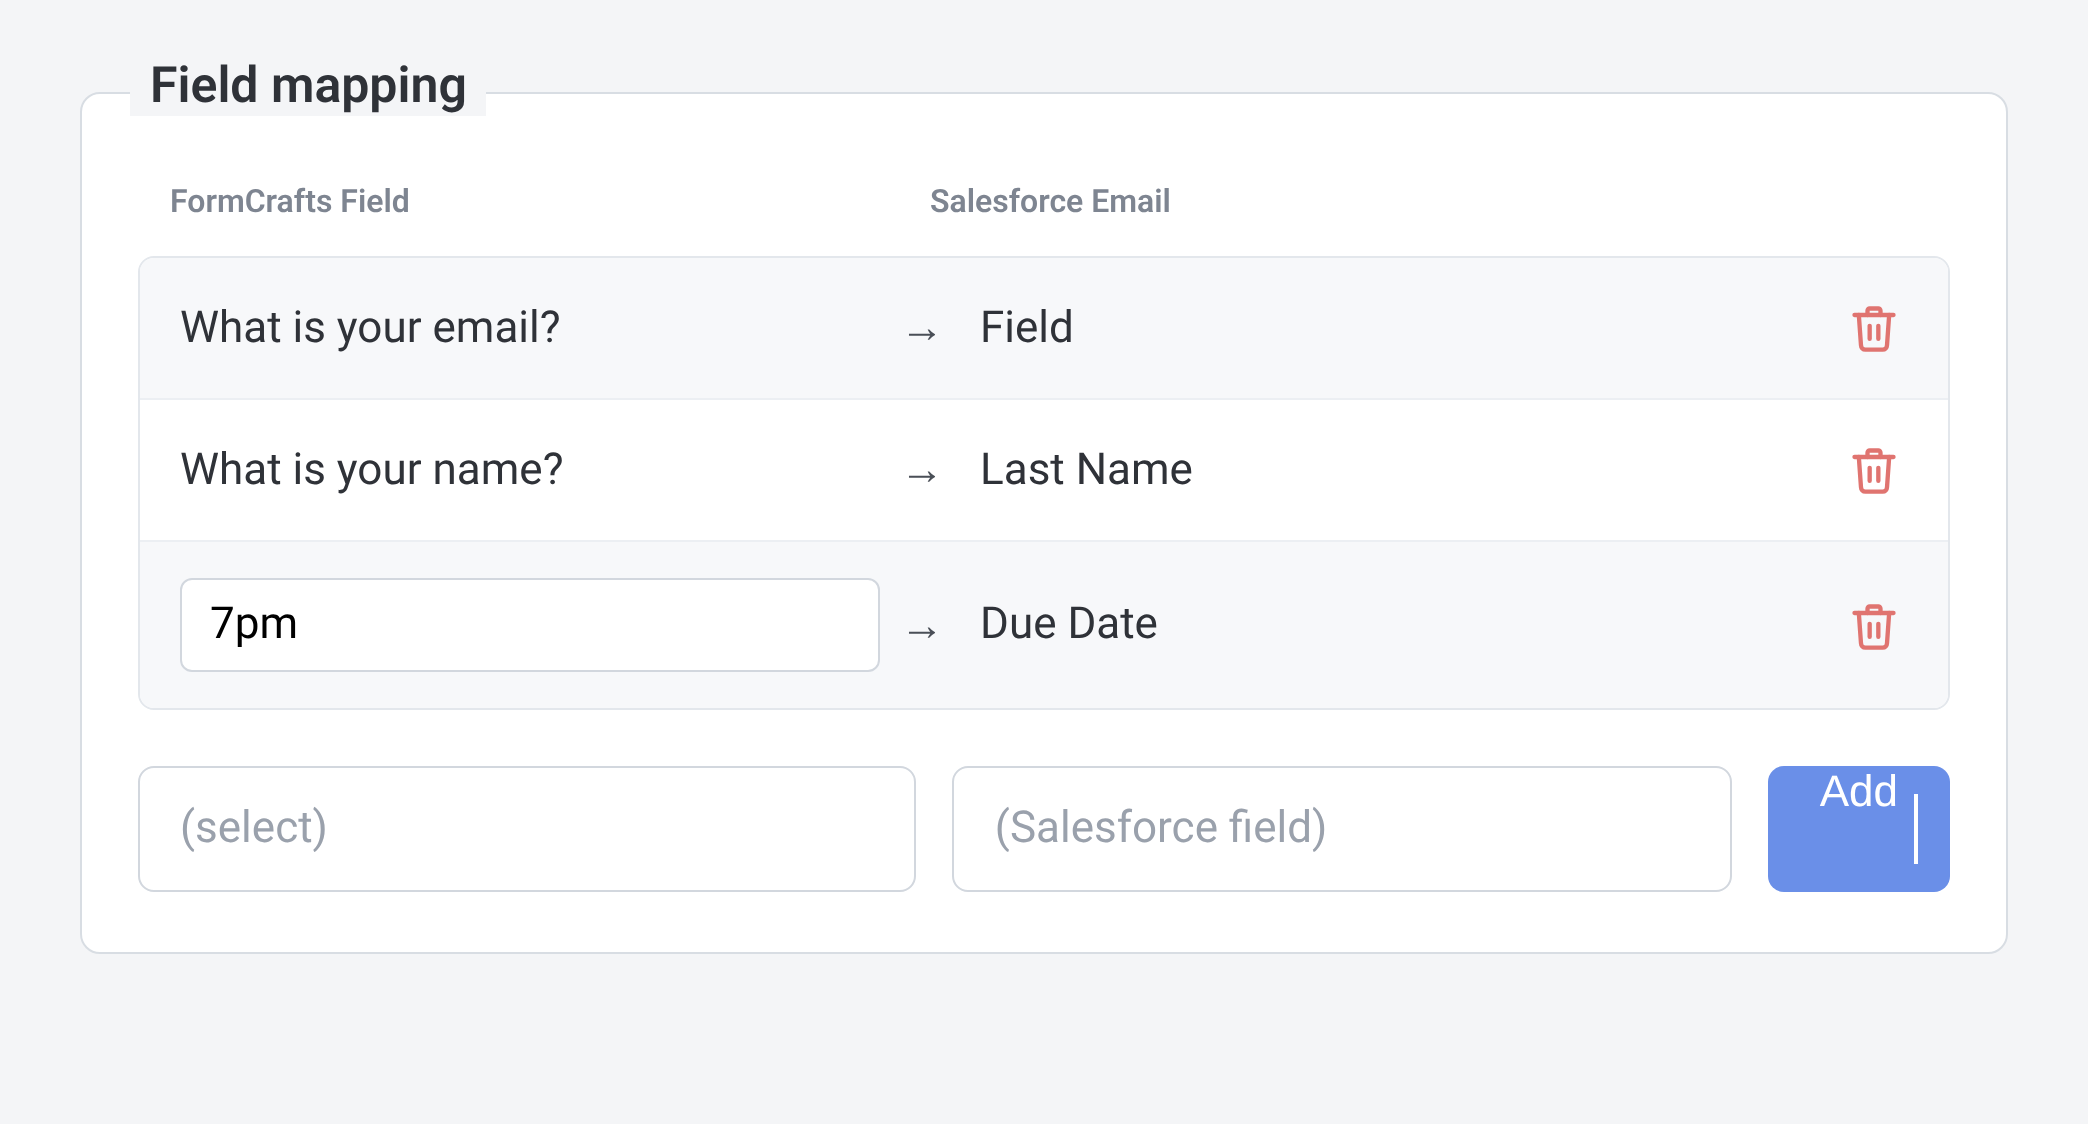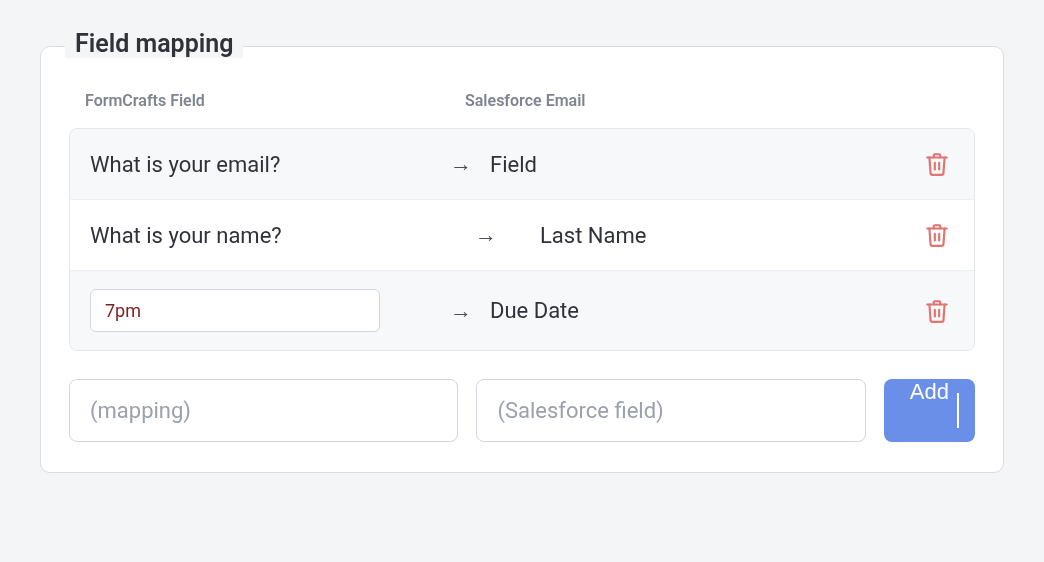--- a/index.html
+++ b/index.html
@@ -52,35 +52,35 @@
   .mapping-row {
     display: flex;
     align-items: center;
     padding: 18px 20px;
     font-size: 22px;
     color: #2f3238;
     border-top: 1px solid #eceff3;
   }
   .mapping-row:first-child { border-top: none; }
   .mapping-row.alt { background: #f7f8fa; }
-  .mapping-row.plain { background: #ffffff; gap: 25px; }
+  .mapping-row.plain { background: #ffffff; }
 
   .mapping-row .src { width: 360px; flex-shrink:0; }
   .mapping-row .arrow { width: 40px; color: #4a4f57; font-size: 22px; }
   .mapping-row .dst { flex: 1; }
   .mapping-row .del { flex-shrink: 0; margin-left: 12px; }
 
   .mapping-row input.src-input {
-    width: 290px;
+    width: 350px;
     padding: 10px 14px;
-    font-size: 18px;
+    font-size: 22px;
     border: 1px solid #d2d7de;
     border-radius: 6px;
     background: #fff;
-    color: #7f1d1d;
+    color: #000000;
     font-family: inherit;
   }
 
   .trash-btn {
     background: none;
     border: none;
     padding: 4px;
     cursor: pointer;
     color: #e07470;
     display: flex;
@@ -187,21 +187,21 @@
               <path d="M14 11v6"></path>
               <path d="M9 6V4a1 1 0 0 1 1-1h4a1 1 0 0 1 1 1v2"></path>
             </svg>
         </button>
       </div>
     </div>
 
   </div>
 
   <div class="add-row">
-    <div class="select-box">(mapping)</div>
+    <div class="select-box">(select)</div>
     <div class="select-box">(Salesforce field)</div>
     <button class="add-btn">
       <span>Add</span>
       <span class="cursor-bar"></span>
     </button>
   </div>
 
 </div>
 
 </body></html>

